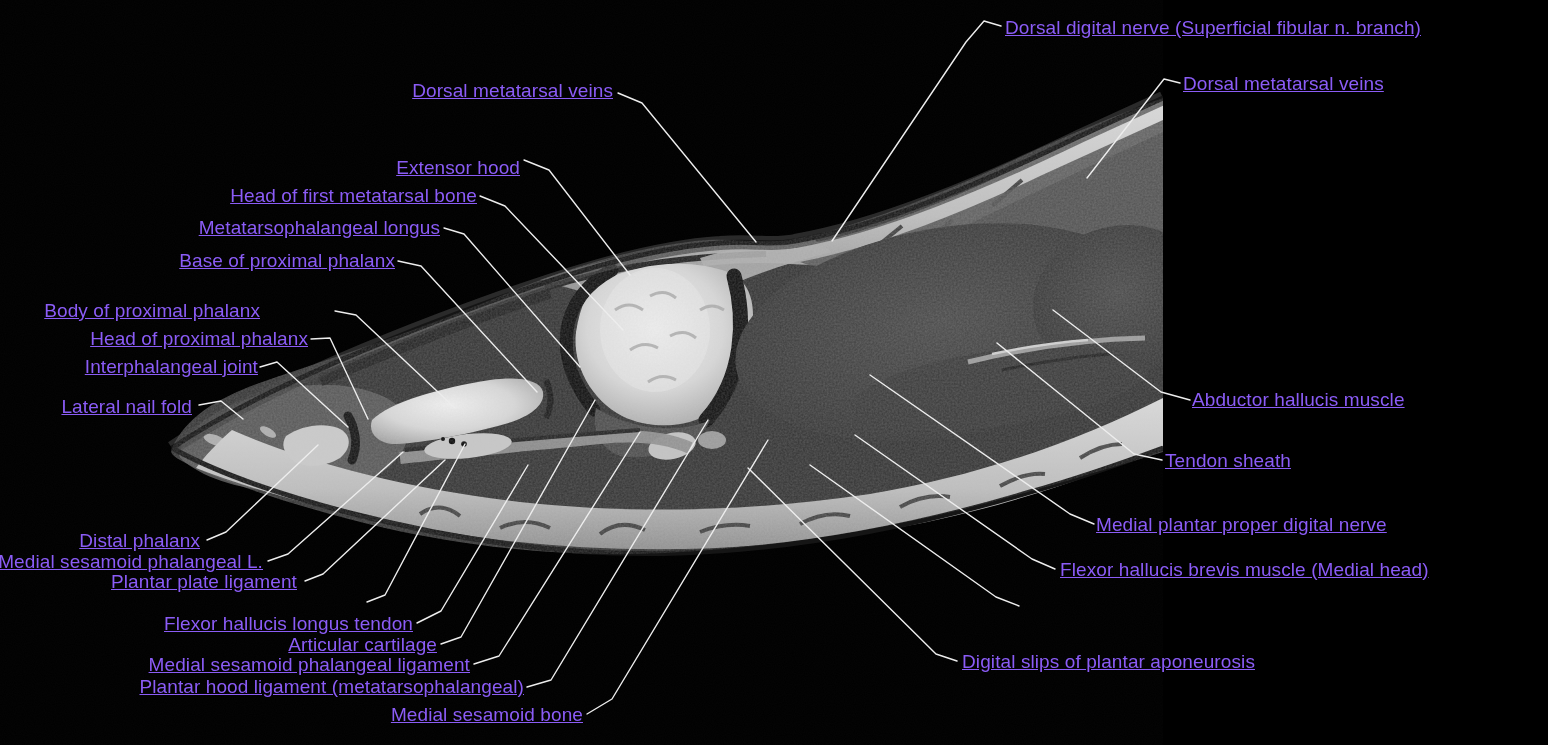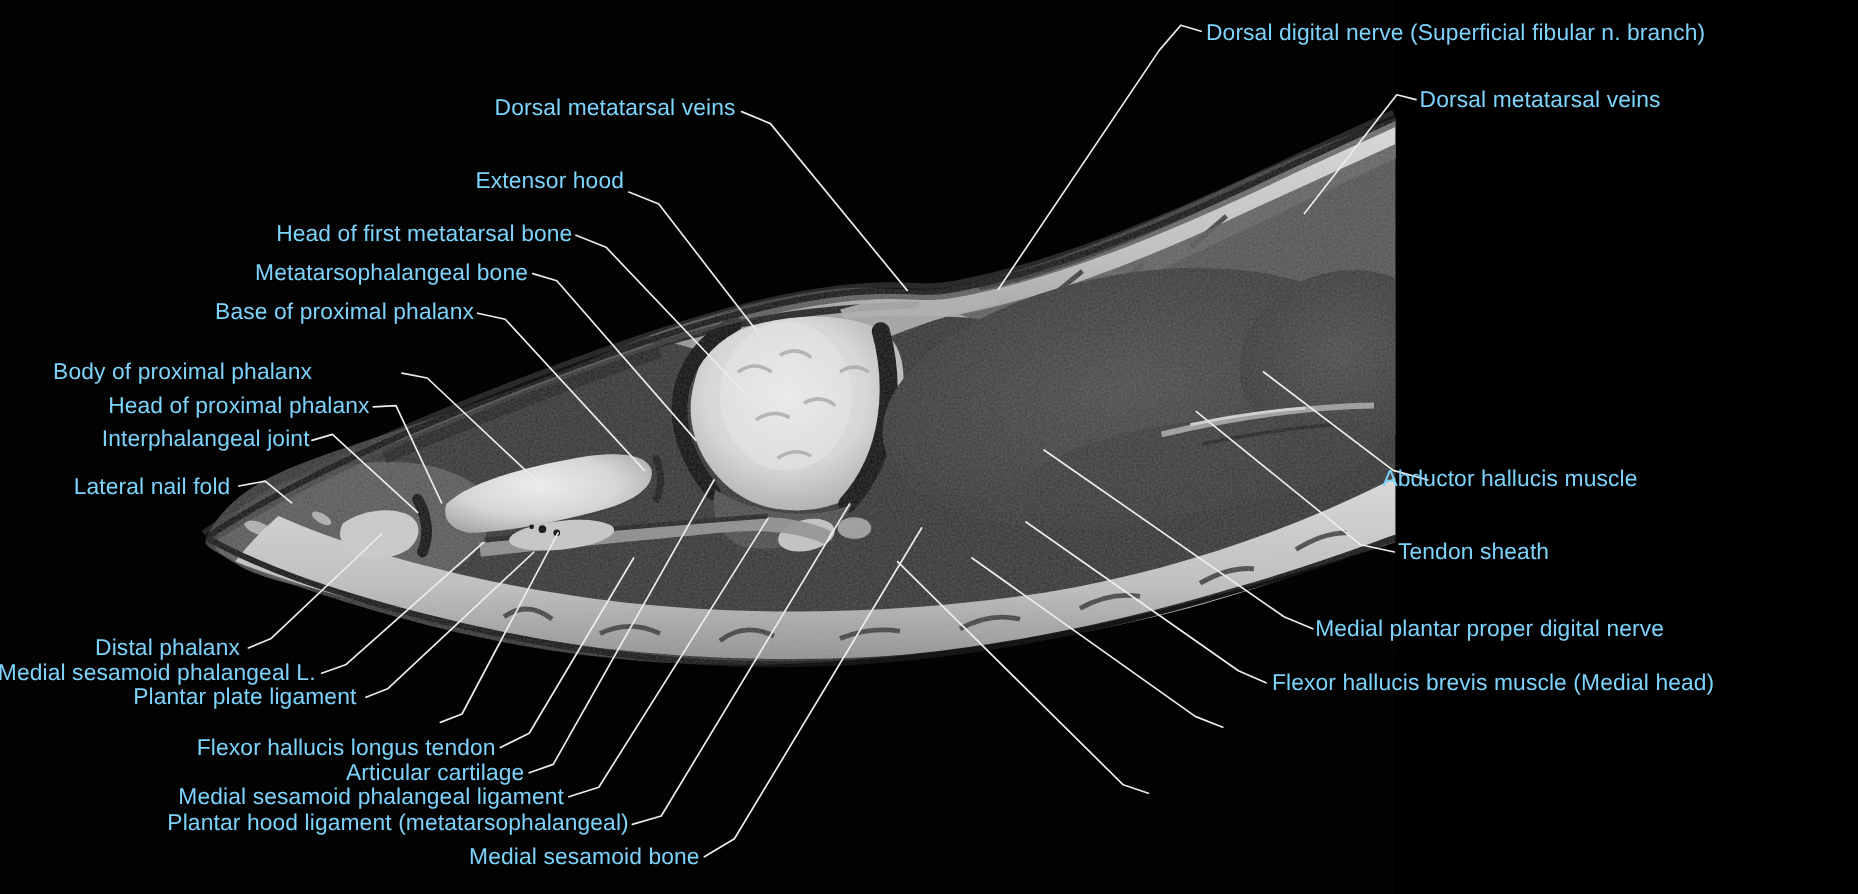--- a/index.html
+++ b/index.html
@@ -2,22 +2,22 @@
 <html><head>
 <meta charset="utf-8">
 <style>
   html,body{margin:0;padding:0;background:#000;}
   .stage{
     position:relative;width:1548px;height:745px;background:#000;overflow:hidden;
     font-family:"Liberation Sans",sans-serif;
   }
   .mri-svg{position:absolute;left:0;top:0;width:1548px;height:745px;}
   .label{
-    position:absolute;color:#7dd3fc;font-size:19px;line-height:20px;
-    white-space:nowrap;letter-spacing:0.1px;
+    position:absolute;color:#8b5cf6;font-size:19px;line-height:20px;
+    white-space:nowrap;letter-spacing:0.1px;text-decoration:underline;
   }
   .label.r{text-align:right;}
 </style>
 </head>
 <body>
 
 <div class="stage">
 
   <svg class="mri-svg" viewBox="0 0 1548 745" aria-hidden="true">
     <defs>
@@ -200,34 +200,35 @@
       <polyline points="1094,524 1070,514 870,375"></polyline>
       <polyline points="1055,569 1032,559 855,435"></polyline>
       <polyline points="1019,606 996,597 810,465"></polyline>
       <polyline points="957,661 936,654 748,468"></polyline>
     </g>
   </svg>
 
   <div class="label" style="left:1005px;top:18px">Dorsal digital nerve (Superficial fibular n. branch)</div>
   <div class="label" style="left:1183px;top:74px">Dorsal metatarsal veins</div>
   <div class="label r" style="right:935px;top:81px">Dorsal metatarsal veins</div>
-  <div class="label r" style="right:1028px;top:142px">Extensor hood</div>
+  <div class="label r" style="right:1028px;top:158px">Extensor hood</div>
   <div class="label r" style="right:1071px;top:186px">Head of first metatarsal bone</div>
-  <div class="label r" style="right:1108px;top:218px">Metatarsophalangeal bone</div>
+  <div class="label r" style="right:1108px;top:218px">Metatarsophalangeal longus</div>
   <div class="label r" style="right:1153px;top:251px">Base of proximal phalanx</div>
   <div class="label r" style="right:1288px;top:301px">Body of proximal phalanx</div>
   <div class="label r" style="right:1240px;top:329px">Head of proximal phalanx</div>
   <div class="label r" style="right:1290px;top:357px">Interphalangeal joint</div>
   <div class="label r" style="right:1356px;top:397px">Lateral nail fold</div>
   <div class="label r" style="right:1348px;top:531px">Distal phalanx</div>
   <div class="label r" style="right:1285px;top:552px">Medial sesamoid phalangeal L.</div>
   <div class="label r" style="right:1251px;top:572px">Plantar plate ligament</div>
   <div class="label r" style="right:1135px;top:614px">Flexor hallucis longus tendon</div>
   <div class="label r" style="right:1111px;top:635px">Articular cartilage</div>
   <div class="label r" style="right:1078px;top:655px">Medial sesamoid phalangeal ligament</div>
   <div class="label r" style="right:1024px;top:677px">Plantar hood ligament (metatarsophalangeal)</div>
   <div class="label r" style="right:965px;top:705px">Medial sesamoid bone</div>
-  <div class="label" style="left:1152px;top:390px">Abductor hallucis muscle</div>
+  <div class="label" style="left:1192px;top:390px">Abductor hallucis muscle</div>
   <div class="label" style="left:1165px;top:451px">Tendon sheath</div>
   <div class="label" style="left:1096px;top:515px">Medial plantar proper digital nerve</div>
   <div class="label" style="left:1060px;top:560px">Flexor hallucis brevis muscle (Medial head)</div>
+  <div class="label" style="left:962px;top:652px">Digital slips of plantar aponeurosis</div>
 
 </div>
 
 </body></html>

